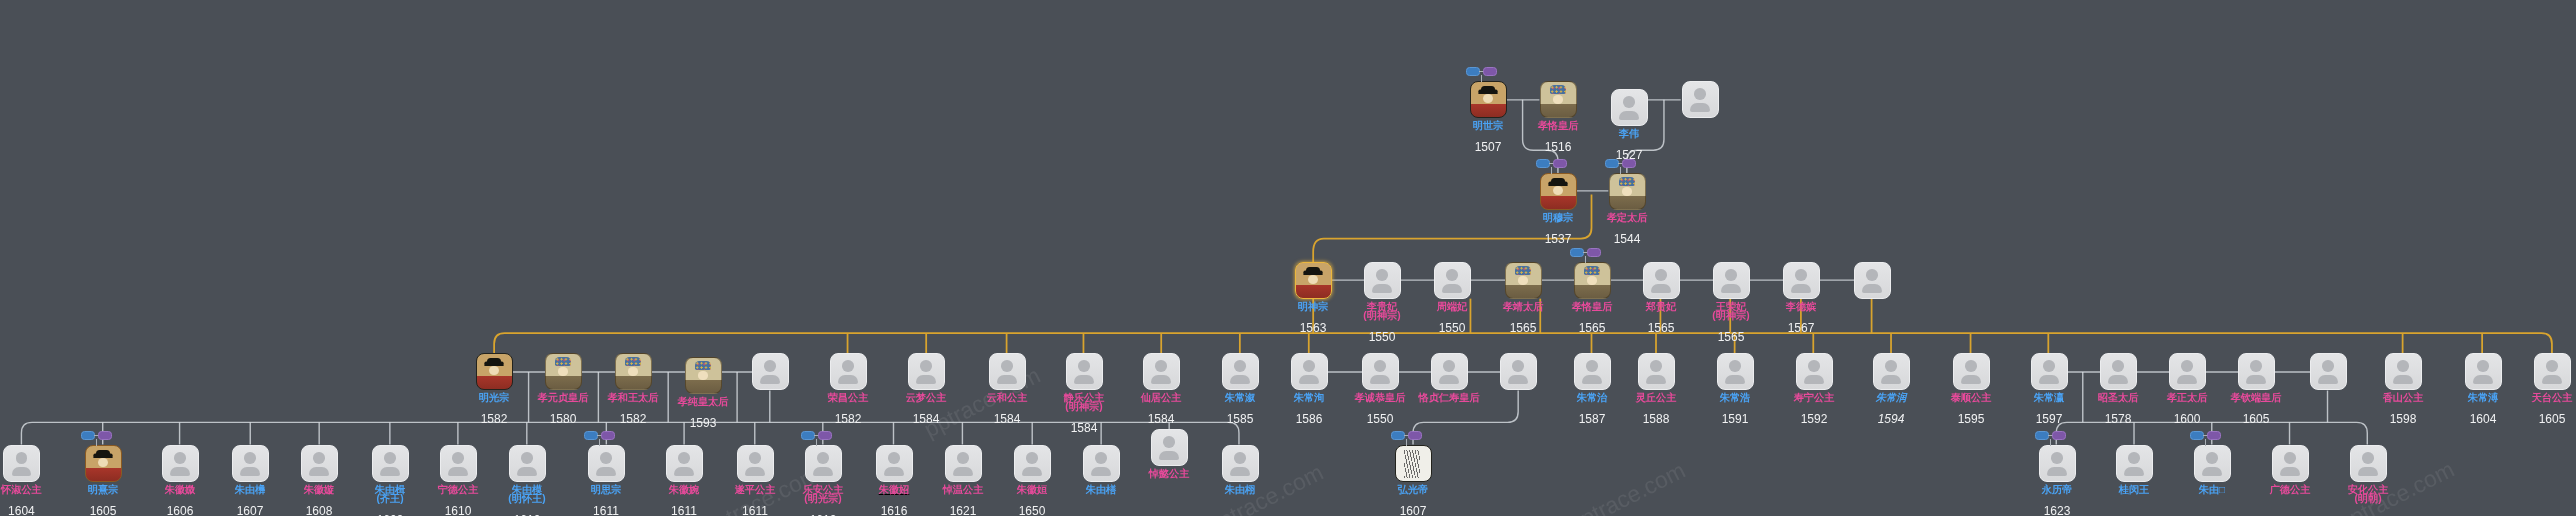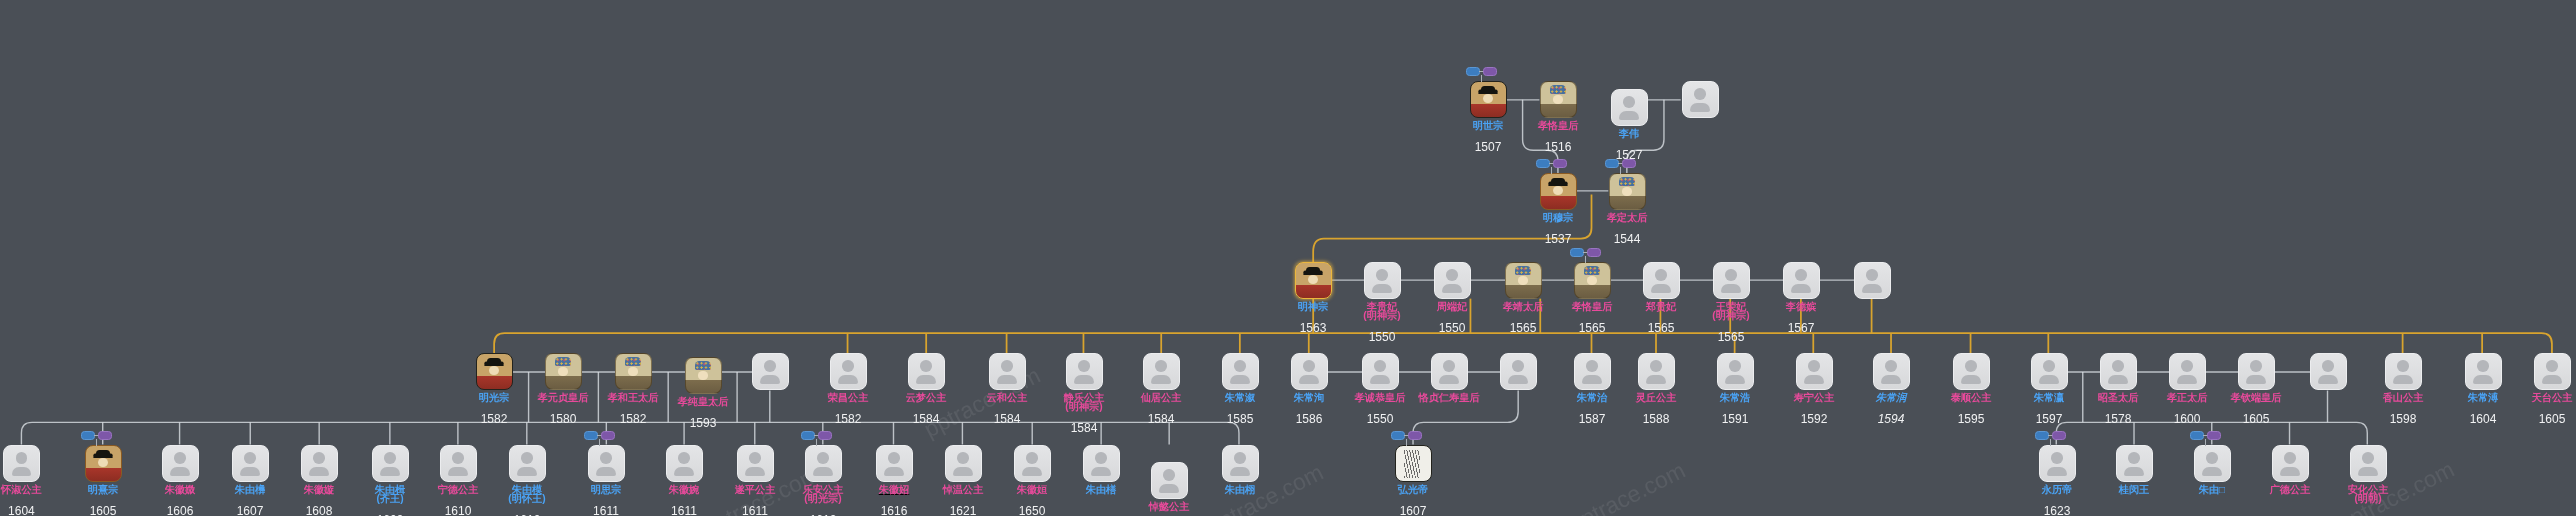--- a/index.html
+++ b/index.html
@@ -873,21 +873,21 @@
 
       <div class="avatar ph">
         <span class="head"></span>
         <span class="body"></span>
       </div>
       <div class="label">
         <div class="nm">朱由橏</div>
 
       </div>
     </div>
-      <div class="node f" style="left: 1129px; top: 462px;">
+      <div class="node f" style="left: 1129px; top: 429px;">
 
       <div class="avatar ph">
         <span class="head"></span>
         <span class="body"></span>
       </div>
       <div class="label">
         <div class="nm">悼懿公主</div>
 
       </div>
     </div>

